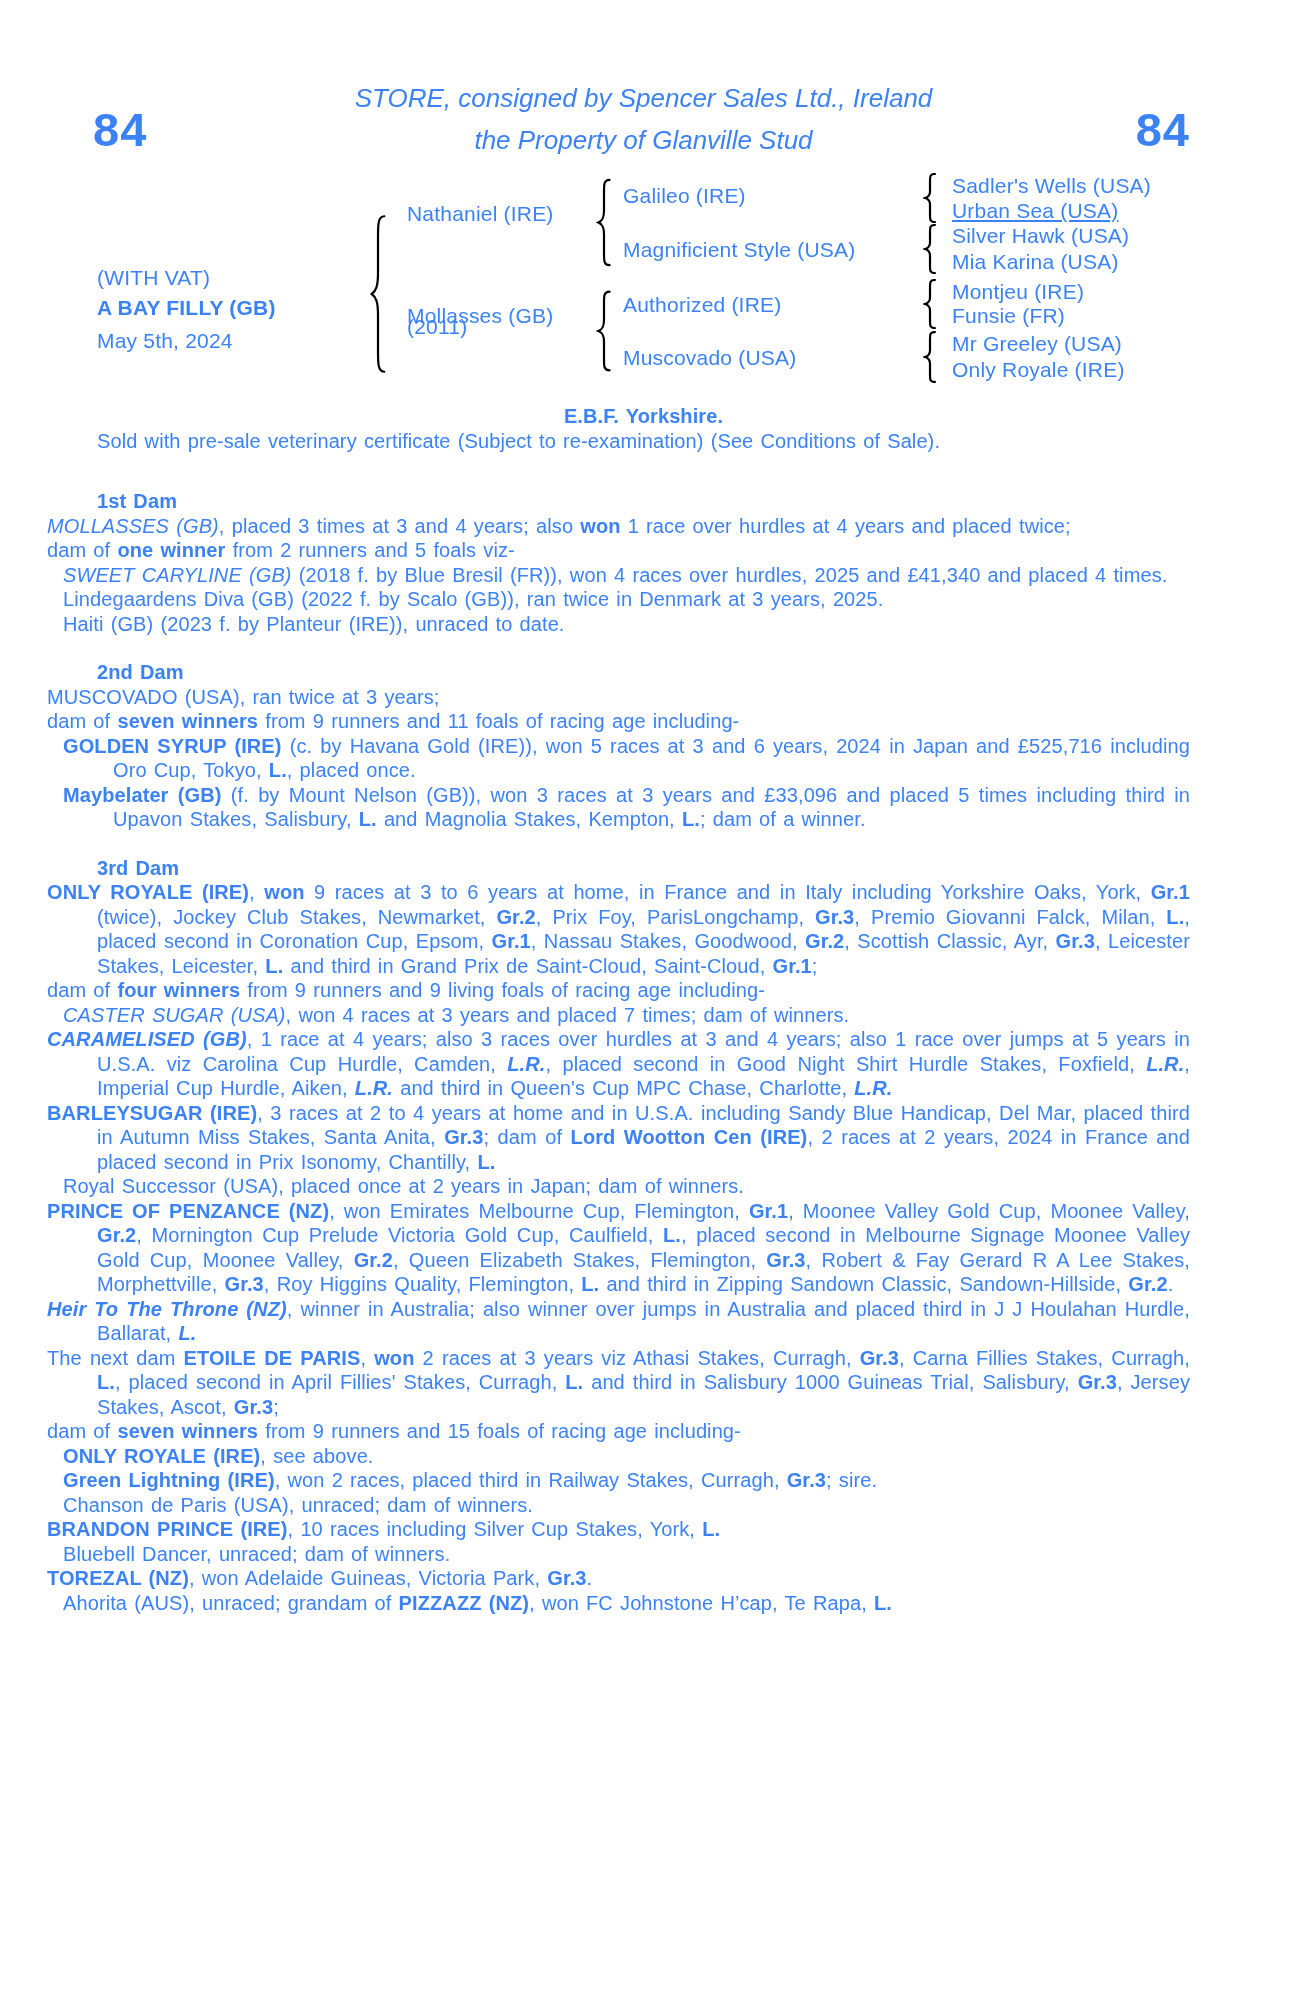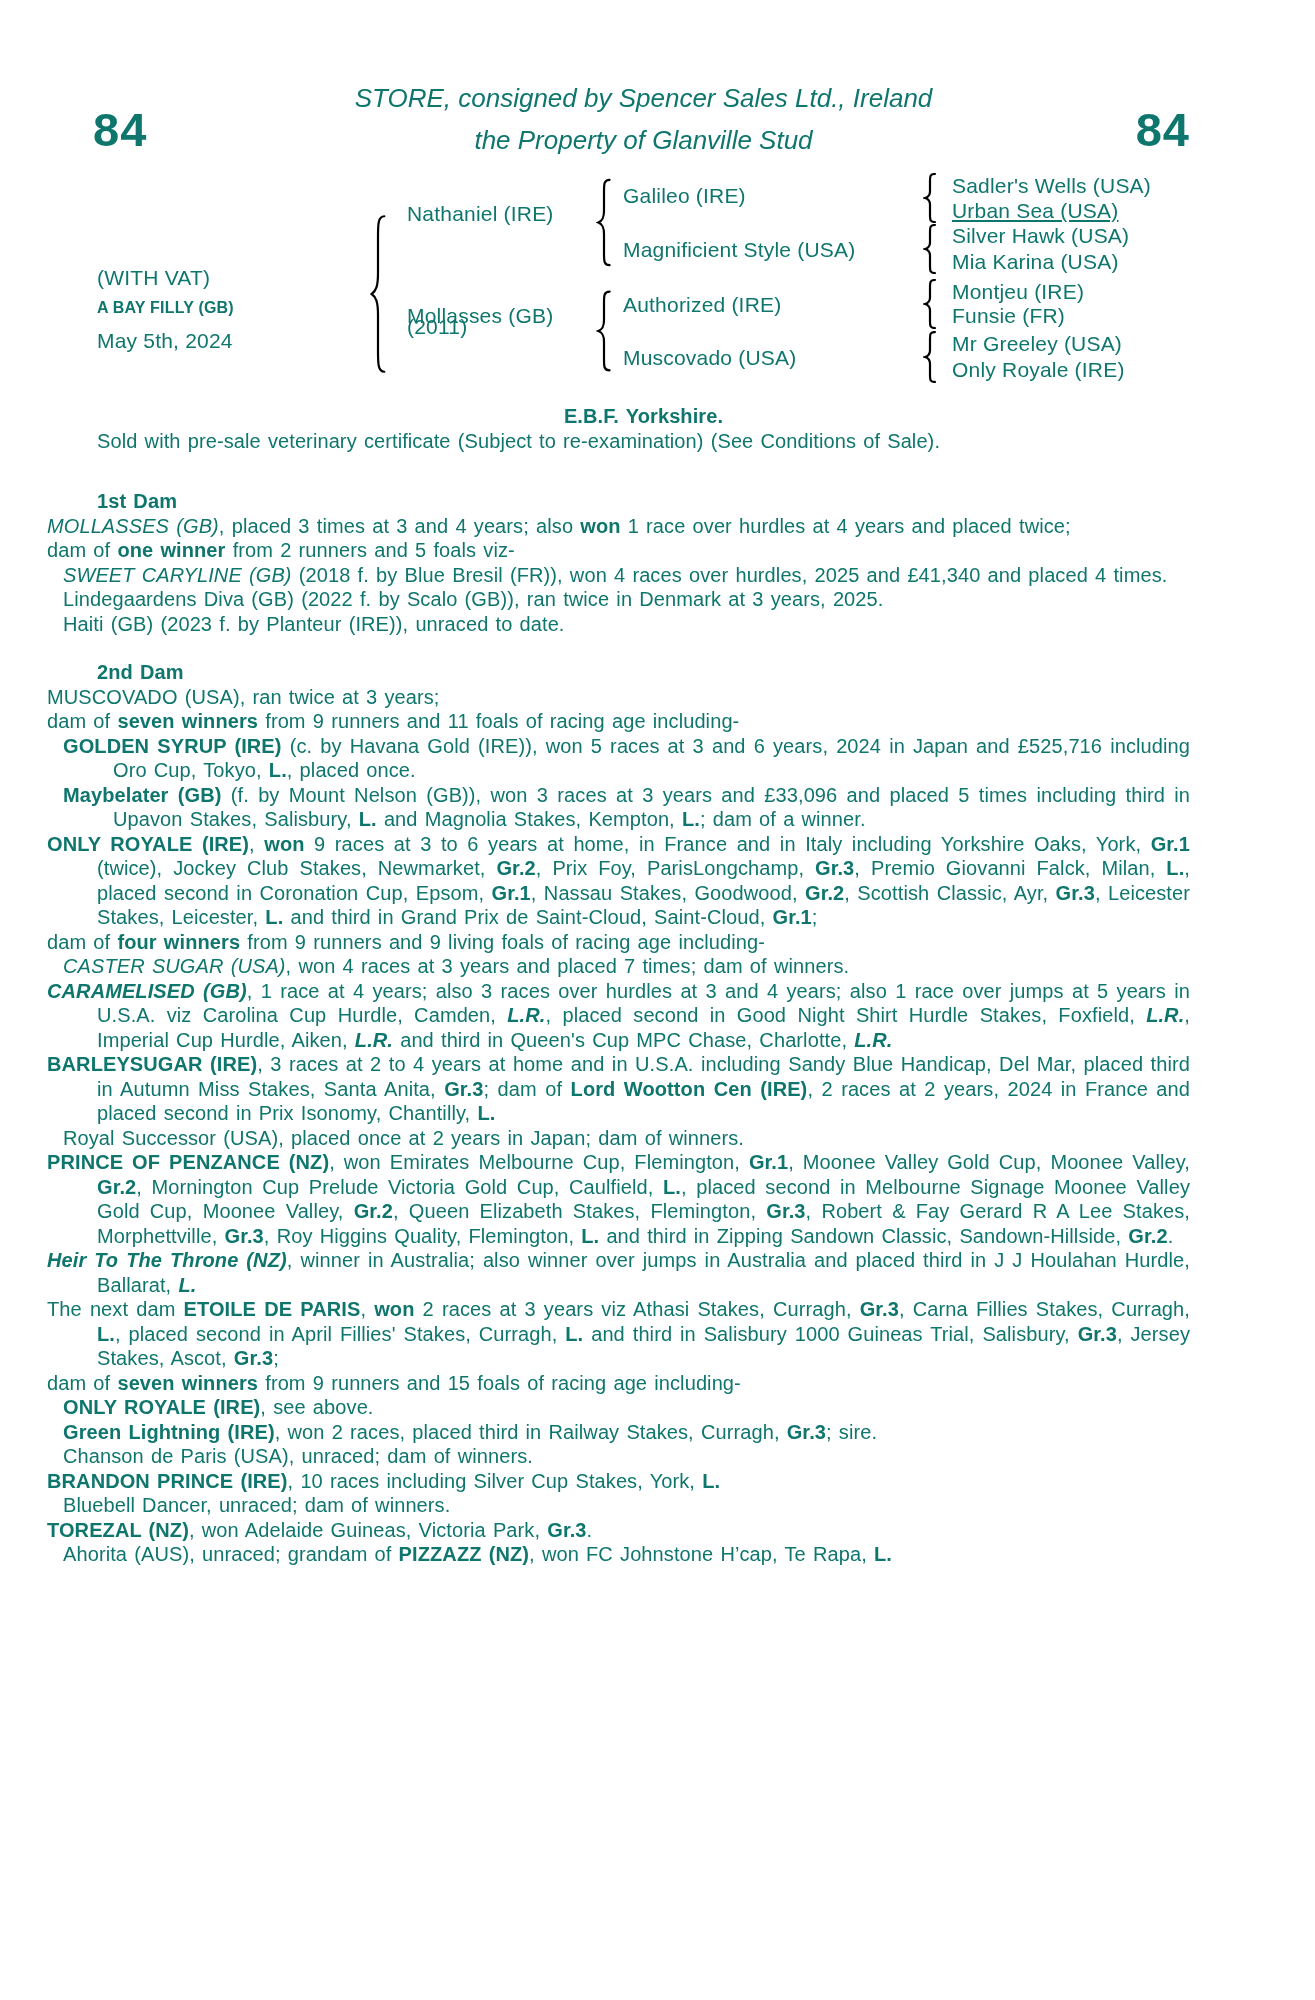--- a/index.html
+++ b/index.html
@@ -1,18 +1,18 @@
 <!DOCTYPE html>
 <html><head>
 <meta charset="utf-8">
 <style>
   html,body{margin:0;padding:0;background:#e8e8e8;}
   .page{
     position:relative;width:1315px;height:2000px;background:#ffffff;
-    font-family:"Liberation Sans",sans-serif;color:#0f766e;overflow:hidden;
+    font-family:"Liberation Sans",sans-serif;color:#3b82f6;overflow:hidden;
     margin:0 auto;
   }
   
   .consign-line{
     position:absolute;left:97px;width:1093px;text-align:center;
     font-style:italic;font-size:26px;line-height:28px;white-space:nowrap;
   }
   .consign-1{top:84px;}
   .consign-2{top:126px;}
   .lot{
@@ -21,21 +21,21 @@
   }
   .lot-left{left:93px;}
   .lot-right{right:125px;}
   
   .pedigree{
     position:absolute;left:97px;top:165px;width:1093px;height:235px;
     font-size:21px;letter-spacing:.2px;
   }
   .ped-entry{position:absolute;white-space:nowrap;line-height:25px;}
   .vat-note{left:0;top:100px;}
-  .horse-name{left:0;top:130px;font-weight:bold;font-size:16px;}
+  .horse-name{left:0;top:130px;font-weight:bold;font-size:21px;}
   .foal-date{left:0;top:163px;}
   .sire-name{left:310px;top:36px;}
   .dam-name{left:310px;top:138px;}
   .dam-year{left:310px;top:149px;}
   .gp-0{left:526px;top:18px;}
   .gp-1{left:526px;top:72px;}
   .gp-2{left:526px;top:127px;}
   .gp-3{left:526px;top:180px;}
   .ggp-0{left:855px;top:8px;}
   .ggp-1{left:855px;top:33px;text-decoration:underline;}
@@ -152,20 +152,21 @@
     <p class="lvl1"><span class="t-i">SWEET CARYLINE (GB)</span><span> (2018 f. by Blue Bresil (FR)), won 4 races over hurdles, 2025 and £41,340 and placed 4 times.</span></p>
     <p class="lvl1"><span>Lindegaardens Diva (GB) (2022 f. by Scalo (GB)), ran twice in Denmark at 3 years, 2025.</span></p>
     <p class="lvl1"><span>Haiti (GB) (2023 f. by Planteur (IRE)), unraced to date.</span></p>
 
     <p class="dam-head">2nd Dam</p>
     <p class="lvl0"><span>MUSCOVADO (USA), ran twice at 3 years;</span></p>
     <p class="lvl0"><span>dam of </span><span class="t-b">seven winners</span><span> from 9 runners and 11 foals of racing age including-</span></p>
     <p class="lvl1"><span class="t-b">GOLDEN SYRUP (IRE)</span><span> (c. by Havana Gold (IRE)), won 5 races at 3 and 6 years, 2024 in Japan and £525,716 including Oro Cup, Tokyo, </span><span class="t-b">L.</span><span>, placed once.</span></p>
     <p class="lvl1"><span class="t-b">Maybelater (GB)</span><span> (f. by Mount Nelson (GB)), won 3 races at 3 years and £33,096 and placed 5 times including third in Upavon Stakes, Salisbury, </span><span class="t-b">L.</span><span> and Magnolia Stakes, Kempton, </span><span class="t-b">L.</span><span>; dam of a winner.</span></p>
 
+    <p class="dam-head">3rd Dam</p>
     <p class="lvl0"><span class="t-b">ONLY ROYALE (IRE)</span><span>, </span><span class="t-b">won</span><span> 9 races at 3 to 6 years at home, in France and in Italy including Yorkshire Oaks, York, </span><span class="t-b">Gr.1</span><span> (twice), Jockey Club Stakes, Newmarket, </span><span class="t-b">Gr.2</span><span>, Prix Foy, ParisLongchamp, </span><span class="t-b">Gr.3</span><span>, Premio Giovanni Falck, Milan, </span><span class="t-b">L.</span><span>, placed second in Coronation Cup, Epsom, </span><span class="t-b">Gr.1</span><span>, Nassau Stakes, Goodwood, </span><span class="t-b">Gr.2</span><span>, Scottish Classic, Ayr, </span><span class="t-b">Gr.3</span><span>, Leicester Stakes, Leicester, </span><span class="t-b">L.</span><span> and third in Grand Prix de Saint-Cloud, Saint-Cloud, </span><span class="t-b">Gr.1</span><span>;</span></p>
     <p class="lvl0"><span>dam of </span><span class="t-b">four winners</span><span> from 9 runners and 9 living foals of racing age including-</span></p>
     <p class="lvl1"><span class="t-i">CASTER SUGAR (USA)</span><span>, won 4 races at 3 years and placed 7 times; dam of winners.</span></p>
     <p class="lvl2"><span class="t-bi">CARAMELISED (GB)</span><span>, 1 race at 4 years; also 3 races over hurdles at 3 and 4 years; also 1 race over jumps at 5 years in U.S.A. viz Carolina Cup Hurdle, Camden, </span><span class="t-bi">L.R.</span><span>, placed second in Good Night Shirt Hurdle Stakes, Foxfield, </span><span class="t-bi">L.R.</span><span>, Imperial Cup Hurdle, Aiken, </span><span class="t-bi">L.R.</span><span> and third in Queen's Cup MPC Chase, Charlotte, </span><span class="t-bi">L.R.</span></p>
     <p class="lvl2"><span class="t-b">BARLEYSUGAR (IRE)</span><span>, 3 races at 2 to 4 years at home and in U.S.A. including Sandy Blue Handicap, Del Mar, placed third in Autumn Miss Stakes, Santa Anita, </span><span class="t-b">Gr.3</span><span>; dam of </span><span class="t-b">Lord Wootton Cen (IRE)</span><span>, 2 races at 2 years, 2024 in France and placed second in Prix Isonomy, Chantilly, </span><span class="t-b">L.</span></p>
     <p class="lvl1"><span>Royal Successor (USA), placed once at 2 years in Japan; dam of winners.</span></p>
     <p class="lvl2"><span class="t-b">PRINCE OF PENZANCE (NZ)</span><span>, won Emirates Melbourne Cup, Flemington, </span><span class="t-b">Gr.1</span><span>, Moonee Valley Gold Cup, Moonee Valley, </span><span class="t-b">Gr.2</span><span>, Mornington Cup Prelude Victoria Gold Cup, Caulfield, </span><span class="t-b">L.</span><span>, placed second in Melbourne Signage Moonee Valley Gold Cup, Moonee Valley, </span><span class="t-b">Gr.2</span><span>, Queen Elizabeth Stakes, Flemington, </span><span class="t-b">Gr.3</span><span>, Robert &amp; Fay Gerard R A Lee Stakes, Morphettville, </span><span class="t-b">Gr.3</span><span>, Roy Higgins Quality, Flemington, </span><span class="t-b">L.</span><span> and third in Zipping Sandown Classic, Sandown-Hillside, </span><span class="t-b">Gr.2</span><span>.</span></p>
     <p class="lvl2"><span class="t-bi">Heir To The Throne (NZ)</span><span>, winner in Australia; also winner over jumps in Australia and placed third in J J Houlahan Hurdle, Ballarat, </span><span class="t-bi">L.</span></p>
 
     <p class="lvl0 sec-gap"><span>The next dam </span><span class="t-b">ETOILE DE PARIS</span><span>, </span><span class="t-b">won</span><span> 2 races at 3 years viz Athasi Stakes, Curragh, </span><span class="t-b">Gr.3</span><span>, Carna Fillies Stakes, Curragh, </span><span class="t-b">L.</span><span>, placed second in April Fillies' Stakes, Curragh, </span><span class="t-b">L.</span><span> and third in Salisbury 1000 Guineas Trial, Salisbury, </span><span class="t-b">Gr.3</span><span>, Jersey Stakes, Ascot, </span><span class="t-b">Gr.3</span><span>;</span></p>

